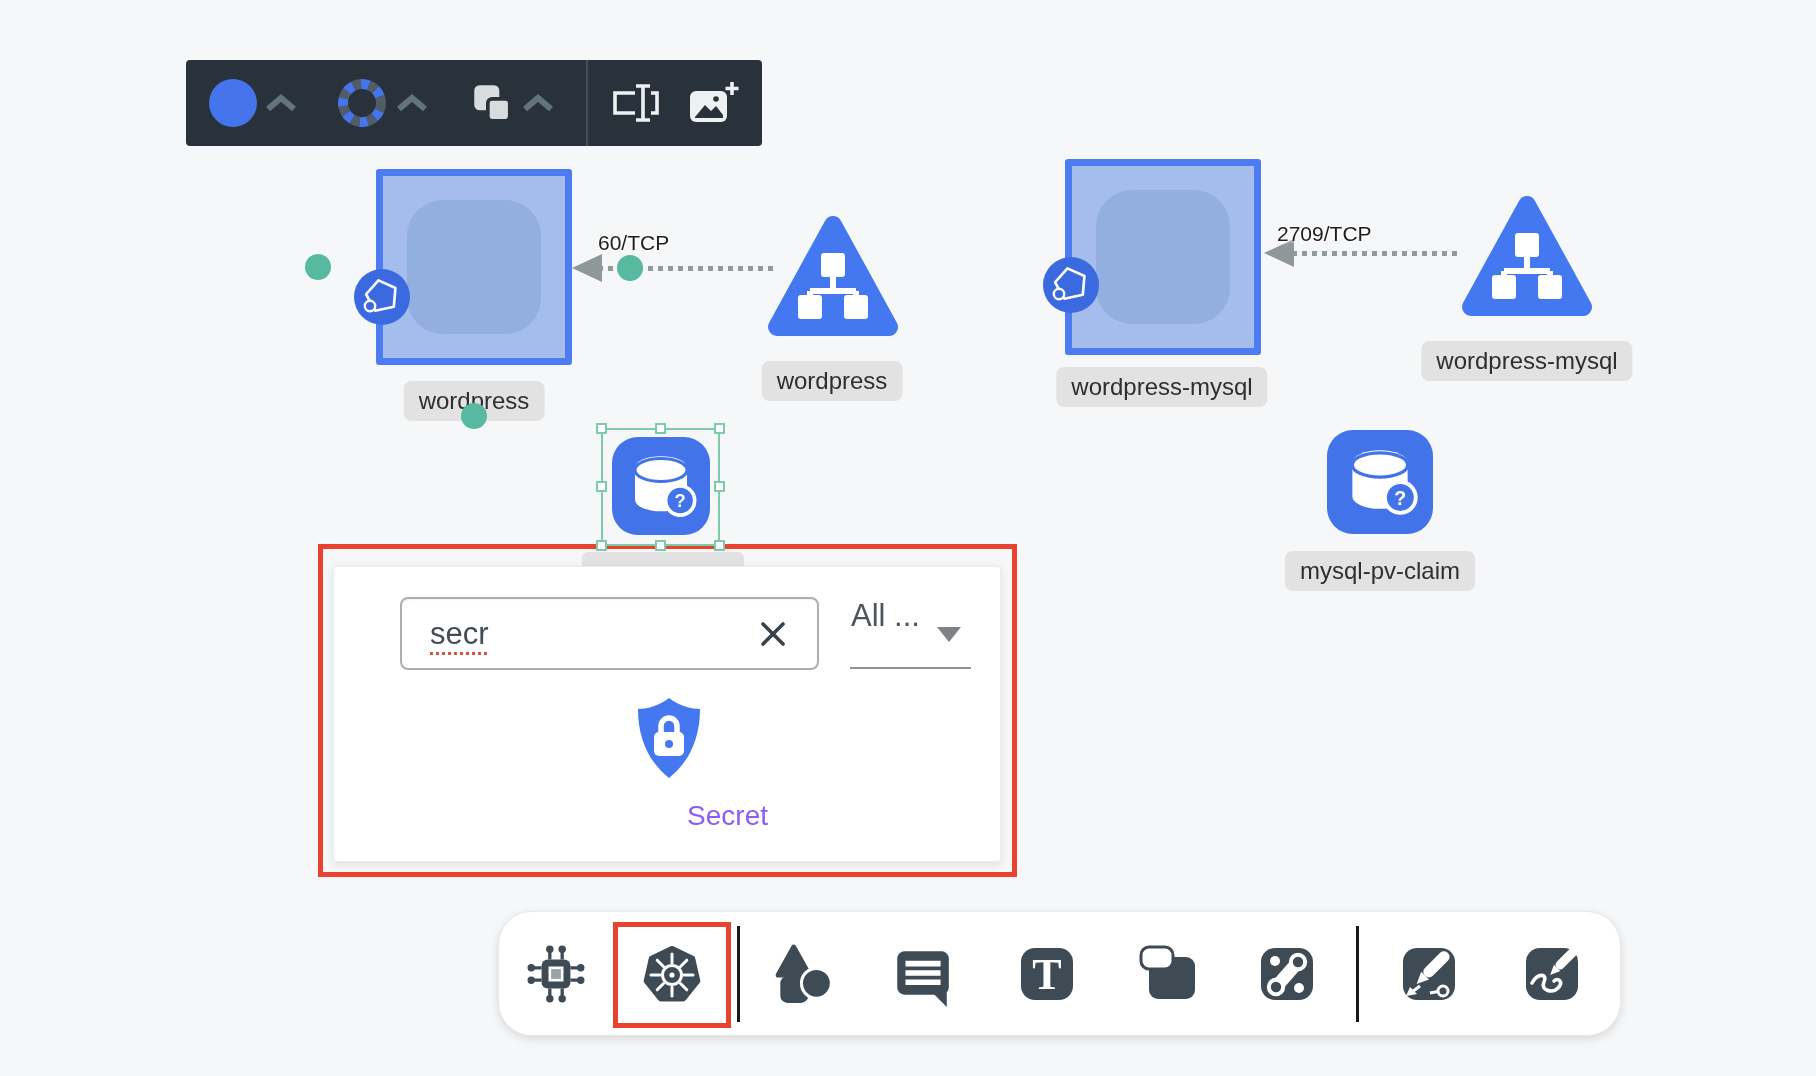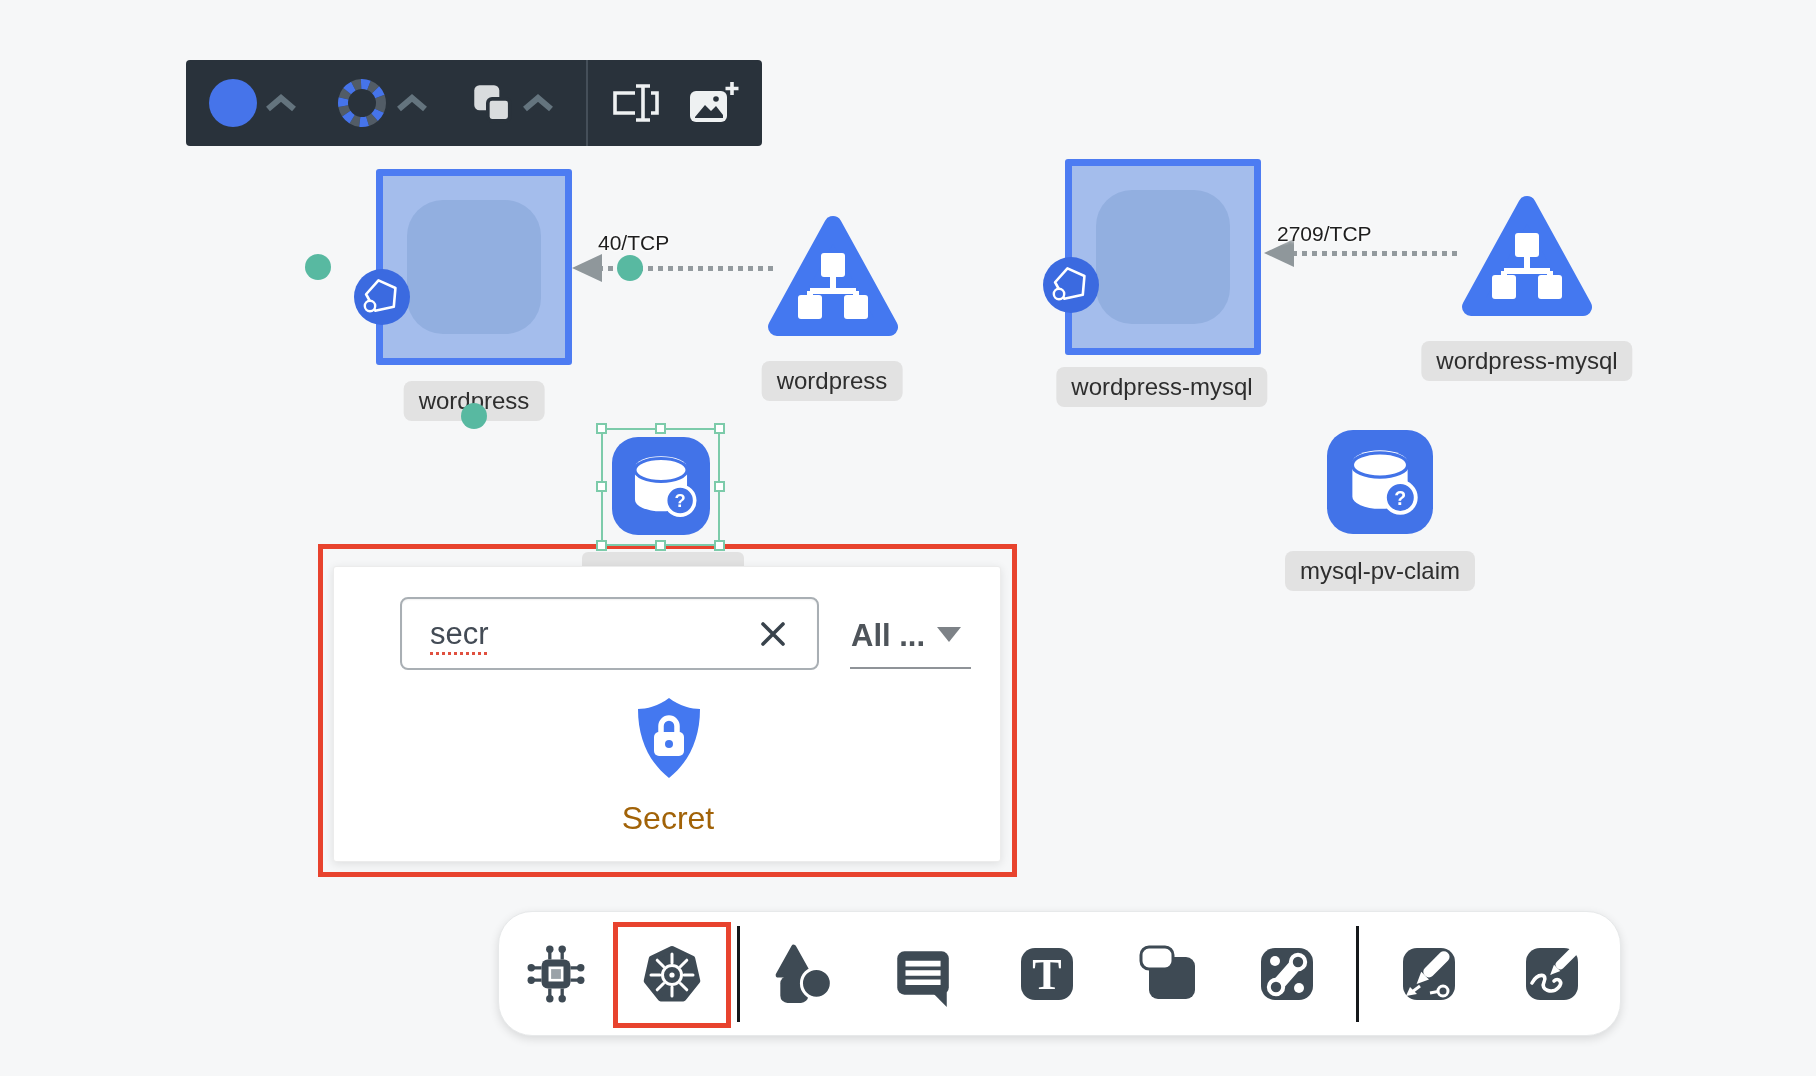--- a/index.html
+++ b/index.html
@@ -50,26 +50,26 @@
     border:5px solid var(--highlight-red);z-index:18;pointer-events:none;}
   .hidden-label-sliver{left:582px;top:552px;width:162px;height:22px;background:var(--label-bg);
     border-radius:6px;z-index:17;}
   .popup-panel{left:333px;top:566px;width:668px;height:296px;background:#fff;
     border:1px solid #ececec;border-radius:3px;box-shadow:0 2px 10px rgba(0,0,0,.10);z-index:19;}
   .search-box{position:absolute;left:66px;top:30px;width:419px;height:73px;background:#fff;
     border:2px solid #a9afb4;border-radius:8px;display:flex;align-items:center;
     padding:0 28px 0 28px;box-shadow:inset 0 1px 2px rgba(0,0,0,.06);cursor:text;}
   .search-text{font-size:31px;color:#434b55;flex:1;
     text-decoration:underline dotted #e0503f;text-decoration-thickness:3px;text-underline-offset:8px;}
-  .dd-label{position:absolute;left:517px;top:51px;font-size:31px;color:#4e545a;cursor:pointer;font-weight:bold;}
+  .dd-label{position:absolute;left:517px;top:31px;font-size:31px;color:#4e545a;cursor:pointer;}
   .dd-caret{position:absolute;left:603px;top:60px;width:0;height:0;cursor:pointer;
     border-left:12px solid transparent;border-right:12px solid transparent;border-top:15px solid #7d8287;}
   .dd-underline{position:absolute;left:516px;top:100px;width:121px;height:2px;background:#8f9398;}
-  .result-label{position:absolute;left:234px;top:233px;width:200px;text-align:center;
-    font-size:32px;color:#a16207;}
+  .result-label{position:absolute;left:234px;top:233px;width:200px;text-align:right;
+    font-size:28px;color:#8b5cf6;}
 
   
   .bottom-toolbar{left:498px;top:911px;width:1123px;height:125px;background:#fff;
     border:1px solid #e7e9ea;border-radius:34px;box-shadow:0 3px 10px rgba(0,0,0,.12);z-index:40;}
   .bt-icon{position:absolute;top:29px;width:66px;height:66px;background:none;border:none;cursor:pointer;}
   .bt-divider{position:absolute;top:14px;width:3px;height:96px;background:#15181b;}
   .bt-red-box{position:absolute;left:114px;top:10px;width:118px;height:106px;
     border:5px solid var(--highlight-red);}
 </style>
 </head>
@@ -131,21 +131,21 @@
     <svg class="pod-badge" style="left:-30px;top:92px" viewBox="0 0 58 58">
       <circle cx="29" cy="29" r="28" fill="var(--pod-blue)"></circle>
       <path d="M29,12 L44,23 L38.5,41 L19.5,41 L14,23 Z" fill="none" stroke="#fff" stroke-width="2.6" stroke-linejoin="round" transform="rotate(-12 29 29)"></path>
       <circle cx="17" cy="38" r="5.2" fill="var(--pod-blue)" stroke="#fff" stroke-width="2.4"></circle>
     </svg>
   </div>
   <div class="abs node-label centered-label" style="left:474px;top:381px">wordpress</div>
   <div class="abs teal-dot" style="left:305px;top:254px"></div>
   <div class="abs teal-dot" style="left:461px;top:403px"></div>
 
-  <div class="abs edge-label" style="left:598px;top:231px">40/TCP</div>
+  <div class="abs edge-label" style="left:598px;top:231px">60/TCP</div>
   <div class="abs edge-line" style="left:598px;top:266px;width:176px"></div>
   <div class="abs edge-head" style="left:572px;top:254px"></div>
   <div class="abs teal-dot" style="left:617px;top:255px"></div>
 
   <svg class="abs" style="left:766px;top:213px;z-index:2" width="134" height="132" viewBox="0 0 134 132">
     <path d="M67,12 L123,114 L11,114 Z" fill="var(--service-blue)" stroke="var(--service-blue)" stroke-width="18" stroke-linejoin="round"></path>
     <path d="M67,62 V78 M44,78 H90 M44,78 V86 M90,78 V86" stroke="#fff" stroke-width="6" fill="none"></path>
     <rect x="55" y="40" width="24" height="24" rx="3" fill="#fff"></rect>
     <rect x="32" y="82" width="24" height="24" rx="3" fill="#fff"></rect>
     <rect x="78" y="82" width="24" height="24" rx="3" fill="#fff"></rect>

